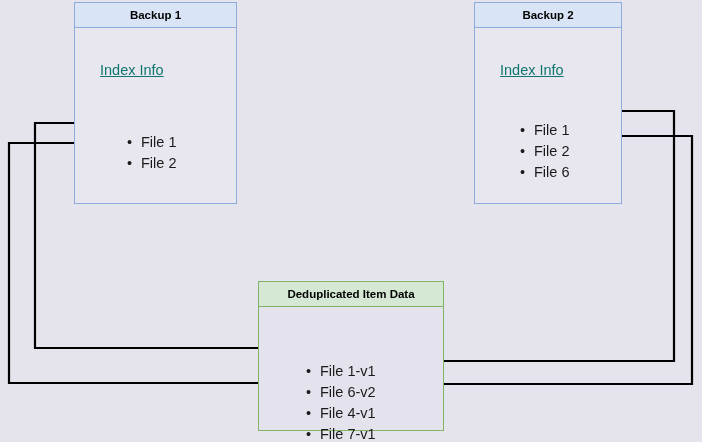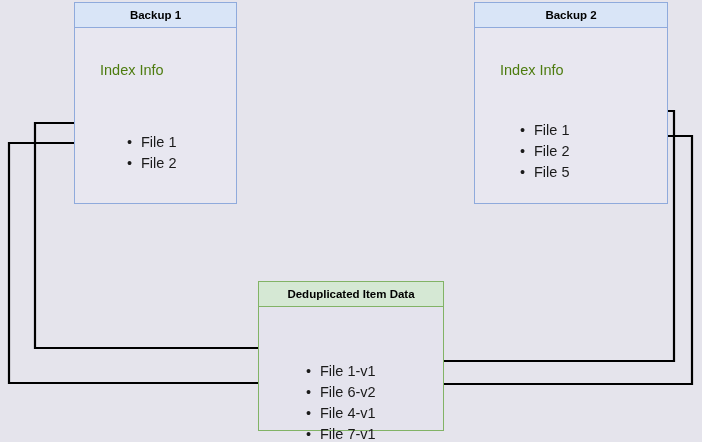--- a/index.html
+++ b/index.html
@@ -57,22 +57,23 @@
     position: relative;
     height: calc(100% - 25px);
     background: #e8e7f0;
   }
   .node.green .node-body {
     background: #e4e3ed;
   }
   .index-label {
     position: absolute;
     font-size: 14.5px;
-    color: #4d7c0f;
+    color: #0f766e;
     white-space: nowrap;
+    text-decoration: underline;
   }
   .bullet-list {
     position: absolute;
     margin: 0;
     padding: 0;
     list-style: none;
   }
   .bullet-list li {
     position: relative;
     font-size: 14.5px;
@@ -119,28 +120,28 @@
     <div class="node-header">Backup 1</div>
     <div class="node-body">
       <div class="index-label" style="left:25px; top:34px;">Index Info</div>
       <ul class="bullet-list" style="left:52px; top:104px;">
         <li>File 1</li>
         <li>File 2</li>
       </ul>
     </div>
   </div>
 
-  <div class="node" style="left:474px; top:2px; width:194px; height:202px;">
+  <div class="node" style="left:474px; top:2px; width:148px; height:202px;">
     <div class="node-header">Backup 2</div>
     <div class="node-body">
       <div class="index-label" style="left:25px; top:34px;">Index Info</div>
       <ul class="bullet-list" style="left:45px; top:92px;">
         <li>File 1</li>
         <li>File 2</li>
-        <li>File 5</li>
+        <li>File 6</li>
       </ul>
     </div>
   </div>
 
   <div class="node green" style="left:258px; top:281px; width:186px; height:150px;">
     <div class="node-header">Deduplicated Item Data</div>
     <div class="node-body">
       <ul class="bullet-list" style="left:47px; top:30px;margin-top:24px;">
         <li>File 1-v1</li>
         <li>File 6-v2</li>

